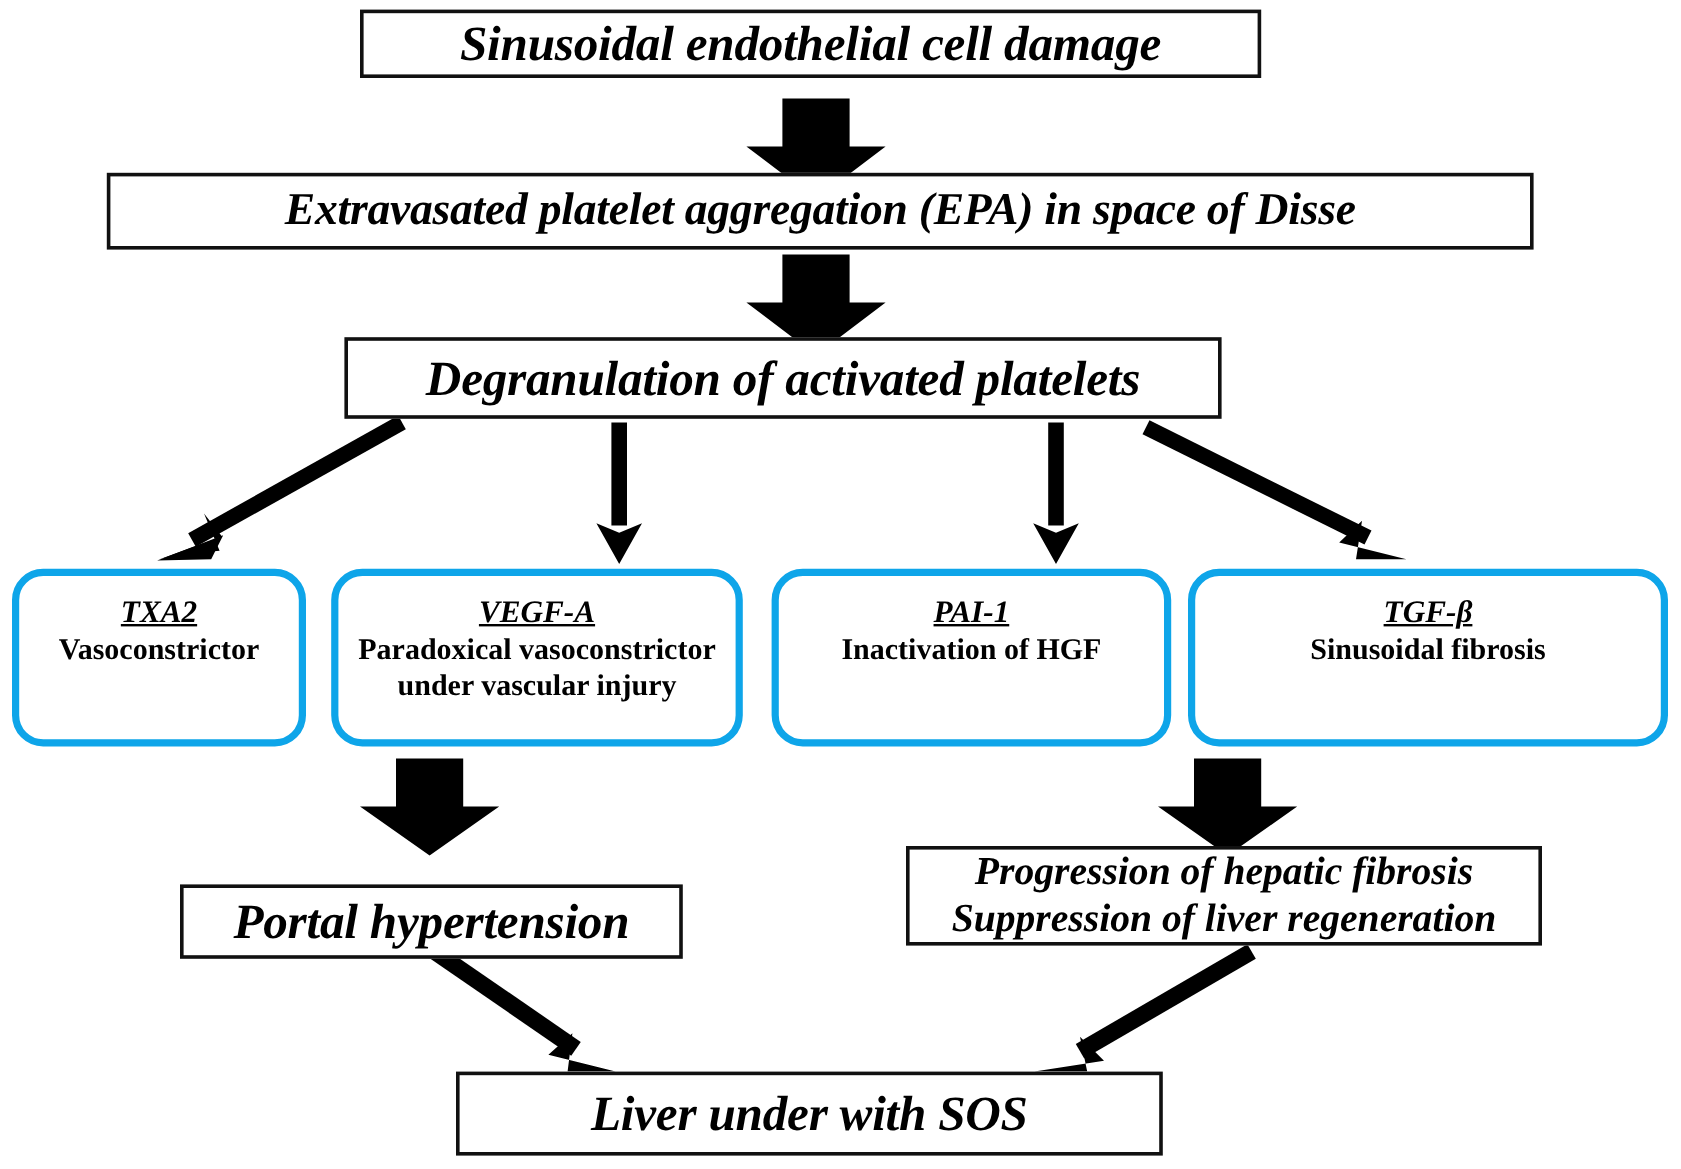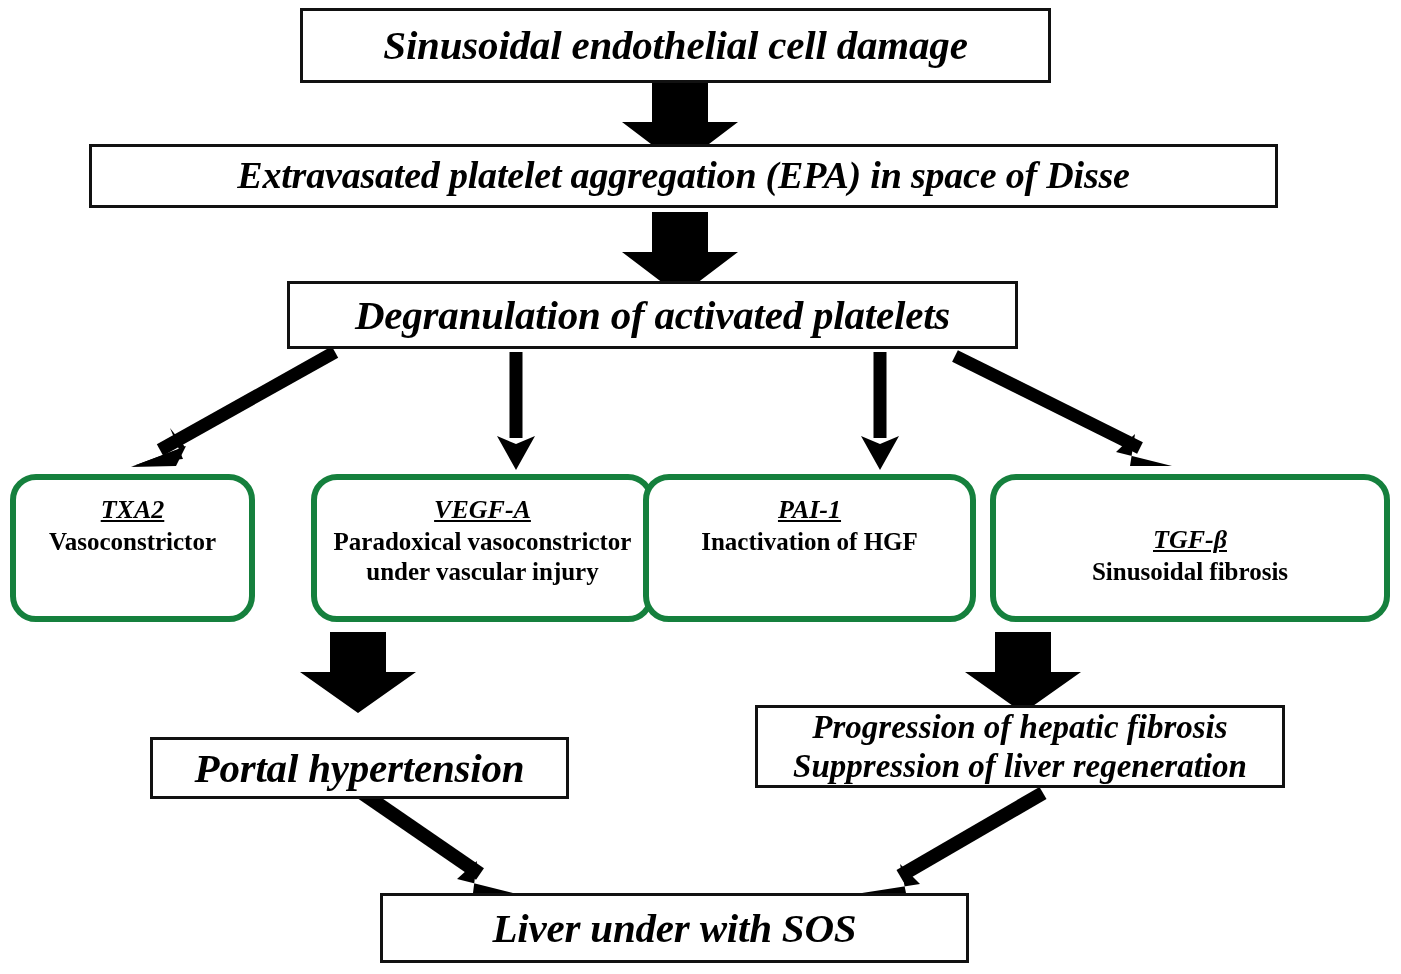--- a/index.html
+++ b/index.html
@@ -30,21 +30,21 @@
     flex-direction: column;
     align-items: center;
     justify-content: center;
     text-align: center;
     color: #000000;
   }
   .node.rect {
     border: 3px solid #111111;
   }
   .node.rounded {
-    border: 6px solid #15803d;
+    border: 6px solid #0ea5e9;
     border-radius: 26px;
   }
   .node .line {
     font-style: italic;
     font-weight: bold;
     line-height: 1.08;
     white-space: nowrap;
     letter-spacing: -0.2px;
   }
   .node .title-line {
@@ -117,49 +117,49 @@
       <polygon points="513,893 457,879 477,861 473,893" fill="#000000"></polygon>
     </g>
 
     <g>
       <line x1="1043,786" x2="1043" y1="786" y2="786" stroke="none"></line>
       <line x1="1043" y1="793" x2="900" y2="876" stroke="#000000" stroke-width="14" stroke-linecap="butt"></line>
       <polygon points="862,893 920,884 900,864 906,893" fill="#000000"></polygon>
     </g>
   </svg>
 
-  <div class="node rect" style="left:300px; top:8px; width:751px; height:75px;">
+  <div class="node rect" style="left:300px; top:8px; width:751px; height:57px;">
     <div class="line title-line">Sinusoidal endothelial cell damage</div>
   </div>
 
   <div class="node rect" style="left:89px; top:144px; width:1189px; height:64px;">
     <div class="line title-line sm">Extravasated platelet aggregation (EPA) in space of Disse</div>
   </div>
 
   <div class="node rect" style="left:287px; top:281px; width:731px; height:68px;">
     <div class="line title-line">Degranulation of activated platelets</div>
   </div>
 
   <div class="node rounded" style="left:10px; top:474px; width:245px; height:148px; justify-content:flex-start; padding-top:14px;">
     <div class="head">TXA2</div>
     <div class="sub">Vasoconstrictor</div>
   </div>
 
-  <div class="node rounded" style="left:276px; top:474px; width:343px; height:148px; justify-content:flex-start; padding-top:14px;margin-left:35px;">
+  <div class="node rounded" style="left:276px; top:474px; width:343px; height:148px; justify-content:flex-start; padding-top:14px;">
     <div class="head">VEGF-A</div>
     <div class="sub">Paradoxical vasoconstrictor</div>
     <div class="sub">under vascular injury</div>
   </div>
 
   <div class="node rounded" style="left:643px; top:474px; width:333px; height:148px; justify-content:flex-start; padding-top:14px;">
     <div class="head">PAI-1</div>
     <div class="sub">Inactivation of HGF</div>
   </div>
 
-  <div class="node rounded" style="left:990px; top:474px; width:400px; height:148px; justify-content:center; padding-top:14px;">
+  <div class="node rounded" style="left:990px; top:474px; width:400px; height:148px; justify-content:flex-start; padding-top:14px;">
     <div class="head">TGF-β</div>
     <div class="sub">Sinusoidal fibrosis</div>
   </div>
 
   <div class="node rect" style="left:150px; top:705px; width:419px; height:62px;margin-top:32px;">
     <div class="line title-line">Portal hypertension</div>
   </div>
 
   <div class="node rect" style="left:755px; top:705px; width:530px; height:83px;">
     <div class="mid-line">Progression of hepatic fibrosis</div>

